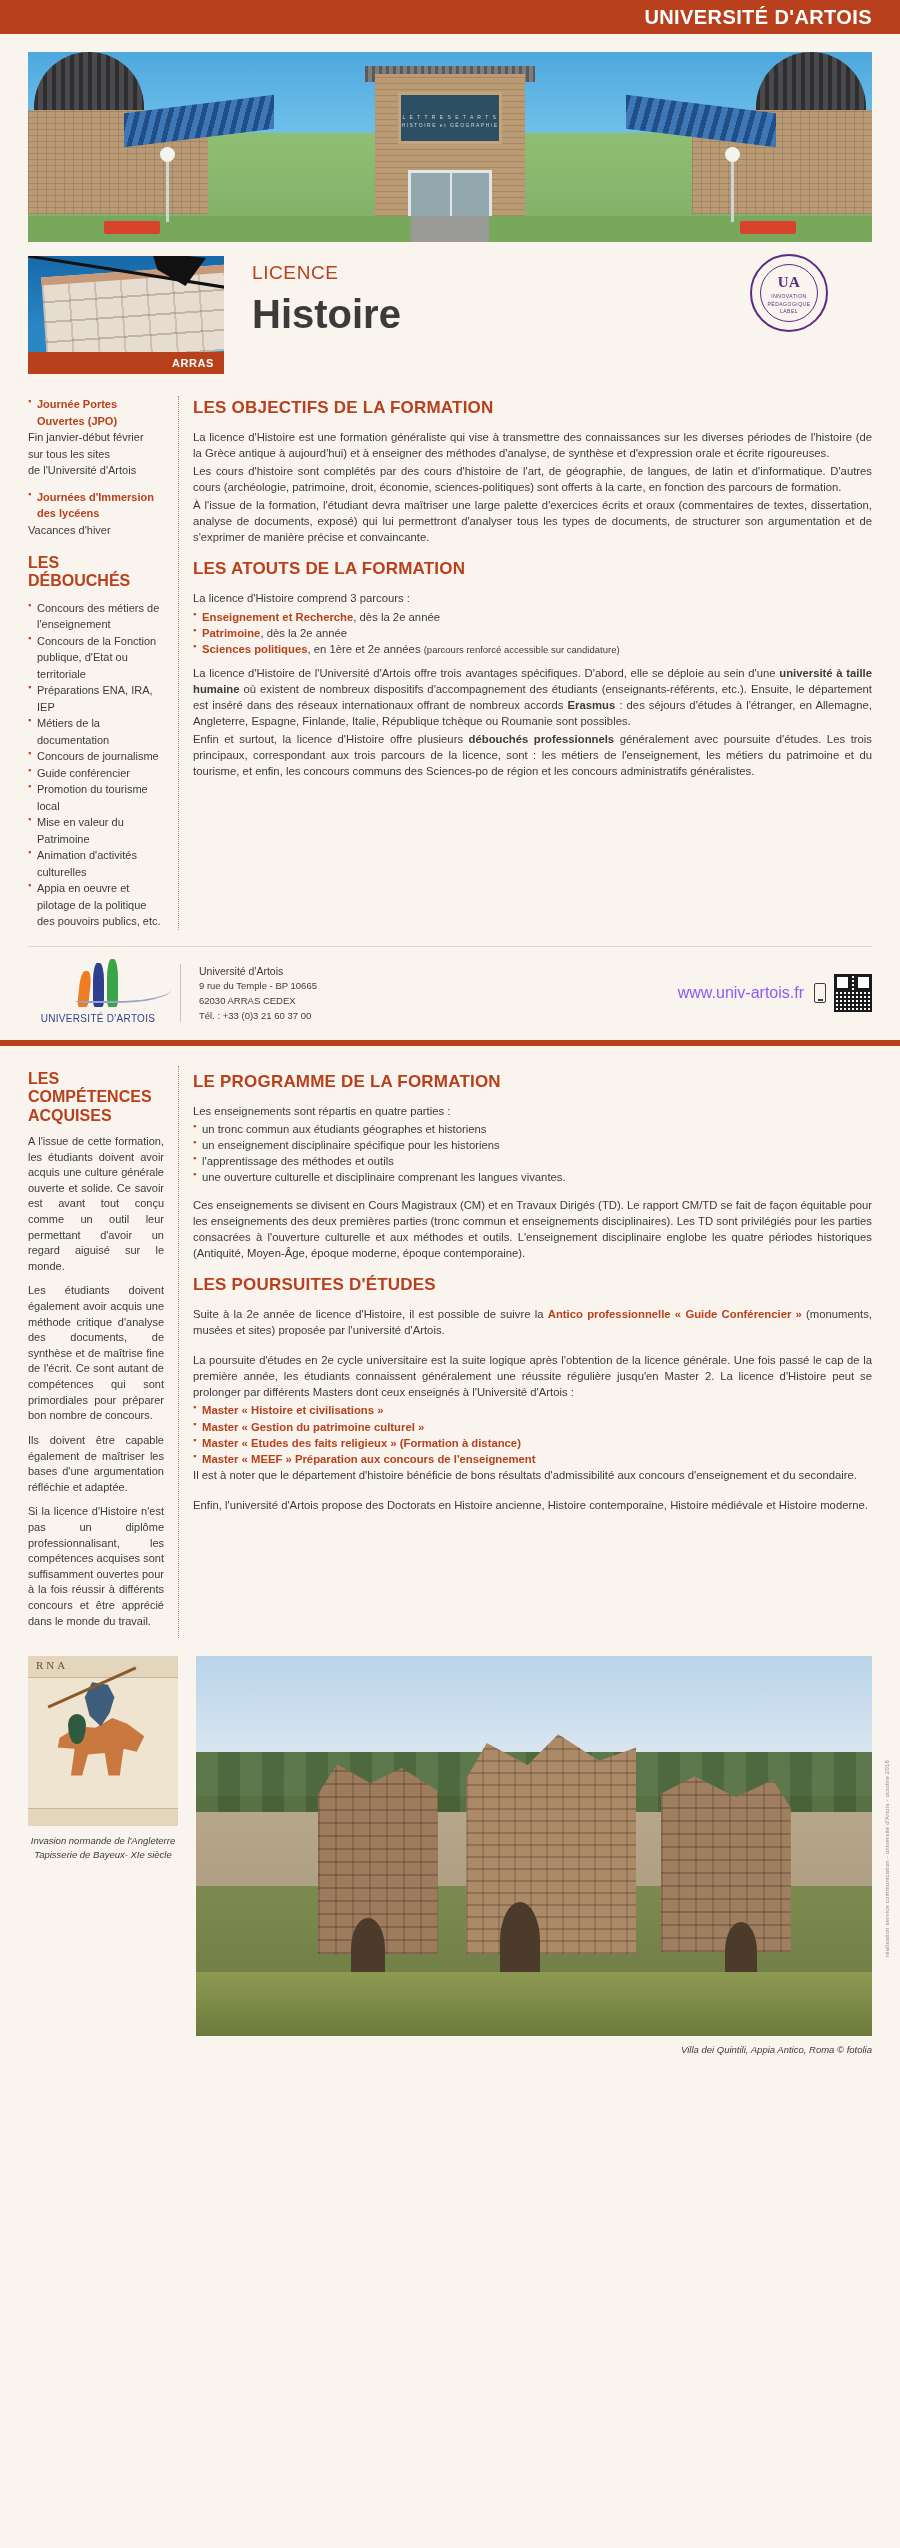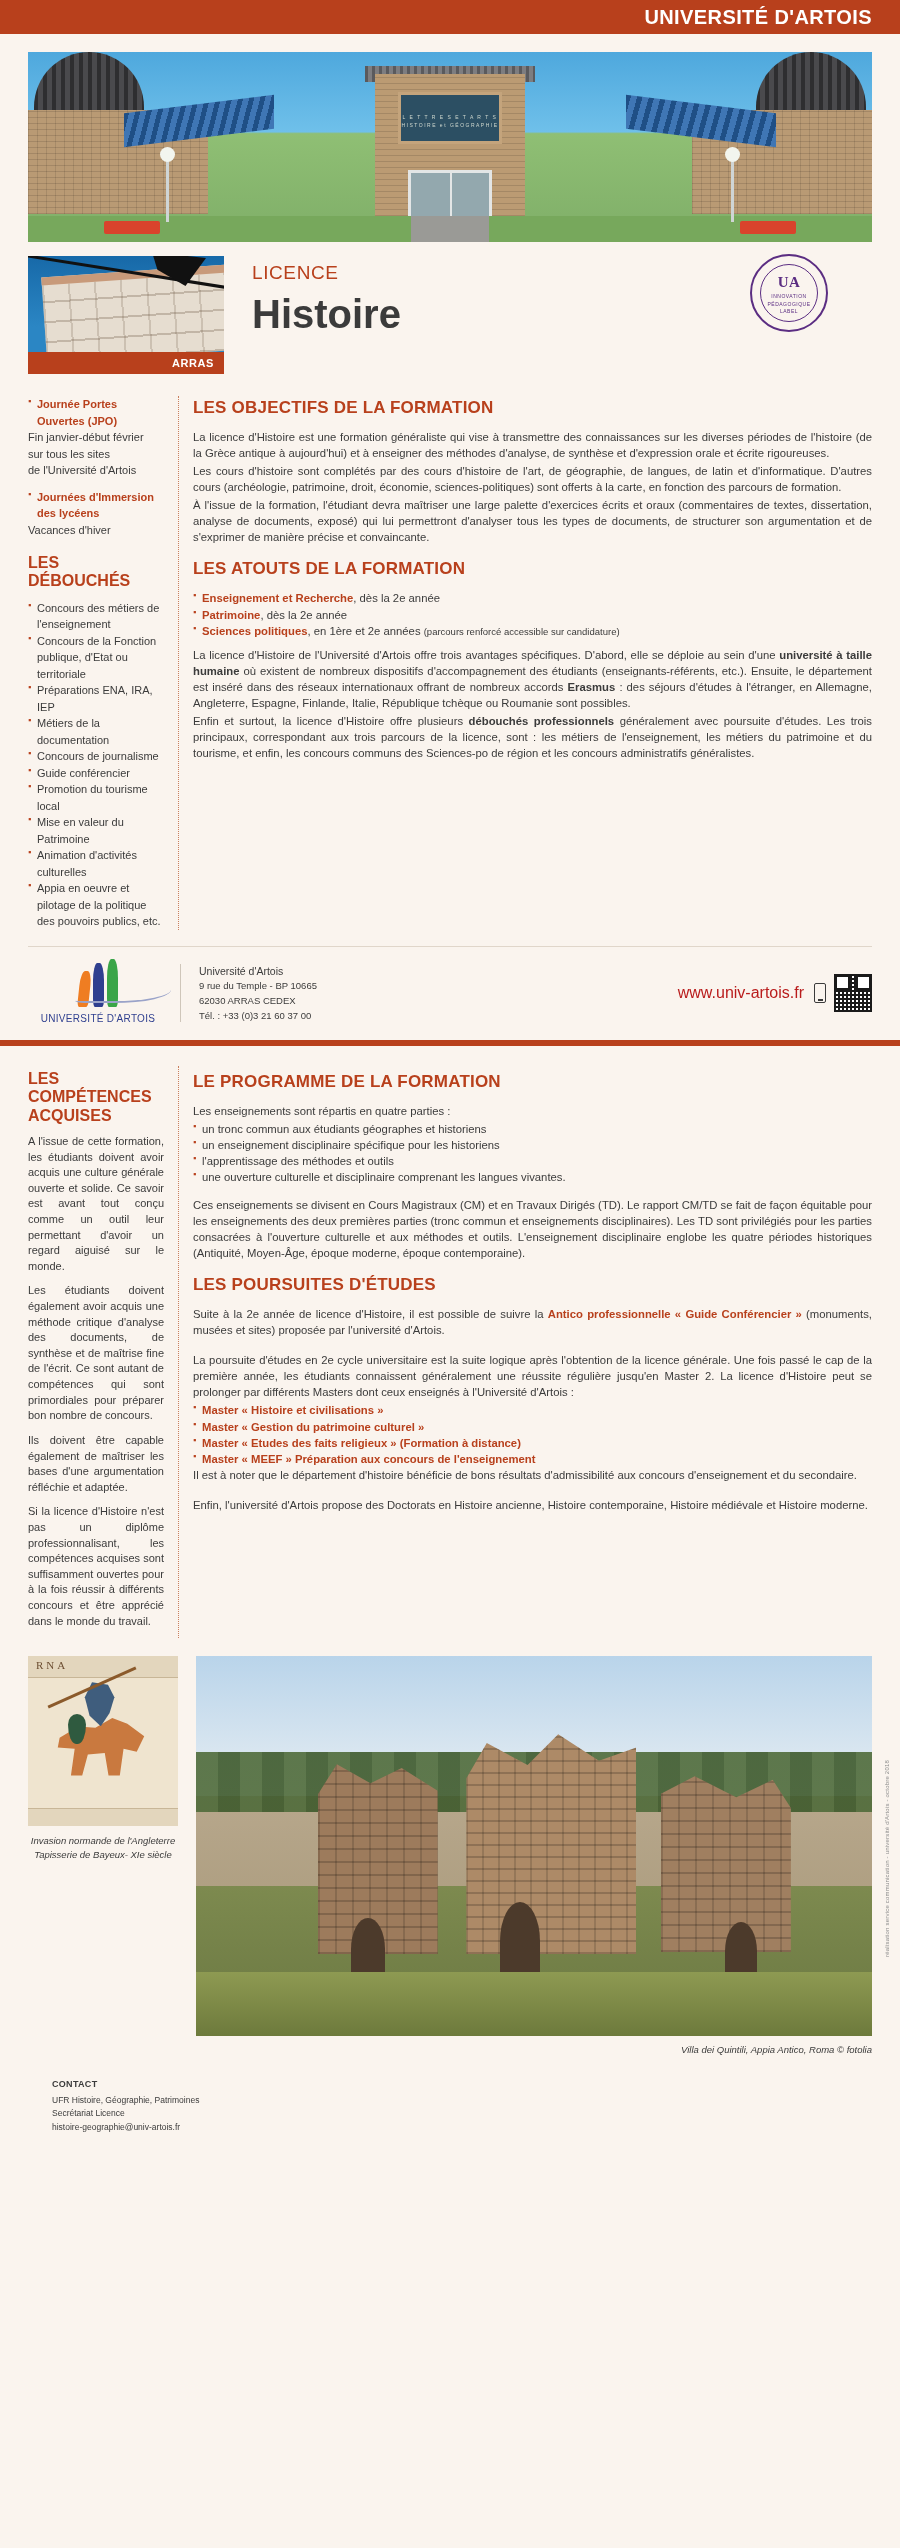--- a/index.html
+++ b/index.html
@@ -181,21 +181,21 @@
   .logo .mark .s3 { width:11px; height:48px; background:#3aa548; border-radius:40% 40% 18% 18%; margin-left:3px; }
   .logo .mark .swoosh {
     position:absolute; left:-4px; bottom:4px; width:96px; height:22px;
     border-bottom:2px solid #9aa3c9; border-radius:0 0 60% 10%;
   }
   .logo .ltxt { font-size:10px; color:#2f3f8f; letter-spacing:.3px; margin-top:6px; white-space:nowrap; }
   .vrule { width:1px; background:#cfc6ba; height:58px; margin: 0 18px; }
   .addr { font-size:9.5px; line-height:1.55; color:#3b3b3b; }
   .addr .a1 { font-size:10.5px; }
   .fspacer { flex:1; }
-  .weburl { font-size:16px; color:#b91c1c; margin-right:10px; }
+  .weburl { font-size:16px; color:#8b5cf6; margin-right:10px; }
   .phoneicon { width:12px; height:20px; border:1.6px solid #3b3b3b; border-radius:2px; margin-right:8px; position:relative; }
   .phoneicon:after { content:""; position:absolute; left:3px; bottom:1.5px; width:5px; height:1.5px; background:#3b3b3b; }
   .qr {
     width:38px; height:38px;
     background-image:
       repeating-linear-gradient(0deg,#1a1a1a 0 2px,transparent 2px 4px),
       repeating-linear-gradient(90deg,#1a1a1a 0 2px,transparent 2px 4px);
     background-color:#fff;
     position:relative;
   }
@@ -376,20 +376,21 @@
 
     <div class="divider"></div>
 
     <div class="rightcol">
       <div class="sec-h" style="margin-top:0">LES OBJECTIFS DE LA FORMATION</div>
       <div class="p">La licence d'Histoire est une formation généraliste qui vise à transmettre des connaissances sur les diverses périodes de l'histoire (de la Grèce antique à aujourd'hui) et à enseigner des méthodes d'analyse, de synthèse et d'expression orale et écrite rigoureuses.</div>
       <div class="p">Les cours d'histoire sont complétés par des cours d'histoire de l'art, de géographie, de langues, de latin et d'informatique. D'autres cours (archéologie, patrimoine, droit, économie, sciences-politiques) sont offerts à la carte, en fonction des parcours de formation.</div>
       <div class="p">À l'issue de la formation, l'étudiant devra maîtriser une large palette d'exercices écrits et oraux (commentaires de textes, dissertation, analyse de documents, exposé) qui lui permettront d'analyser tous les types de documents, de structurer son argumentation et de s'exprimer de manière précise et convaincante.</div>
 
       <div class="sec-h">LES ATOUTS DE LA FORMATION</div>
+      <div class="p">La licence d'Histoire comprend 3 parcours :</div>
 
       <div class="bul"><span class="redb">Enseignement et Recherche</span><span>, dès la 2e année</span></div>
       <div class="bul"><span class="redb">Patrimoine</span><span>, dès la 2e année</span></div>
       <div class="bul"><span class="redb">Sciences politiques</span><span>, en 1ère et 2e années </span><span class="small-note">(parcours renforcé accessible sur candidature)</span></div>
 
       <div class="p" style="margin-top:8px">
         <span>La licence d'Histoire de l'Université d'Artois offre trois avantages spécifiques. D'abord, elle se déploie au sein d'une </span><span class="bold">université à taille humaine</span><span> où existent de nombreux dispositifs d'accompagnement des étudiants (enseignants-référents, etc.). Ensuite, le département est inséré dans des réseaux internationaux offrant de nombreux accords </span><span class="bold">Erasmus</span><span> : des séjours d'études à l'étranger, en Allemagne, Angleterre, Espagne, Finlande, Italie, République tchèque ou Roumanie sont possibles.</span>
       </div>
 
       <div class="p">
@@ -495,20 +496,14 @@
         <div class="arch2"></div>
         <div class="arch3"></div>
         <div class="grassfore"></div>
       </div>
       <div class="villa-capt">Villa dei Quintili, Appia Antico, Roma © fotolia</div>
     </div>
   </div>
 
   <div class="sidenote">réalisation service communication - université d'Artois - octobre 2018</div>
 
-  <div class="contact">
-    <div class="ch">CONTACT</div>
-    <div>UFR Histoire, Géographie, Patrimoines</div>
-    <div>Secrétariat Licence</div>
-    <div>histoire-geographie@univ-artois.fr</div>
-  </div>
 
 </div>
 
 </body></html>

